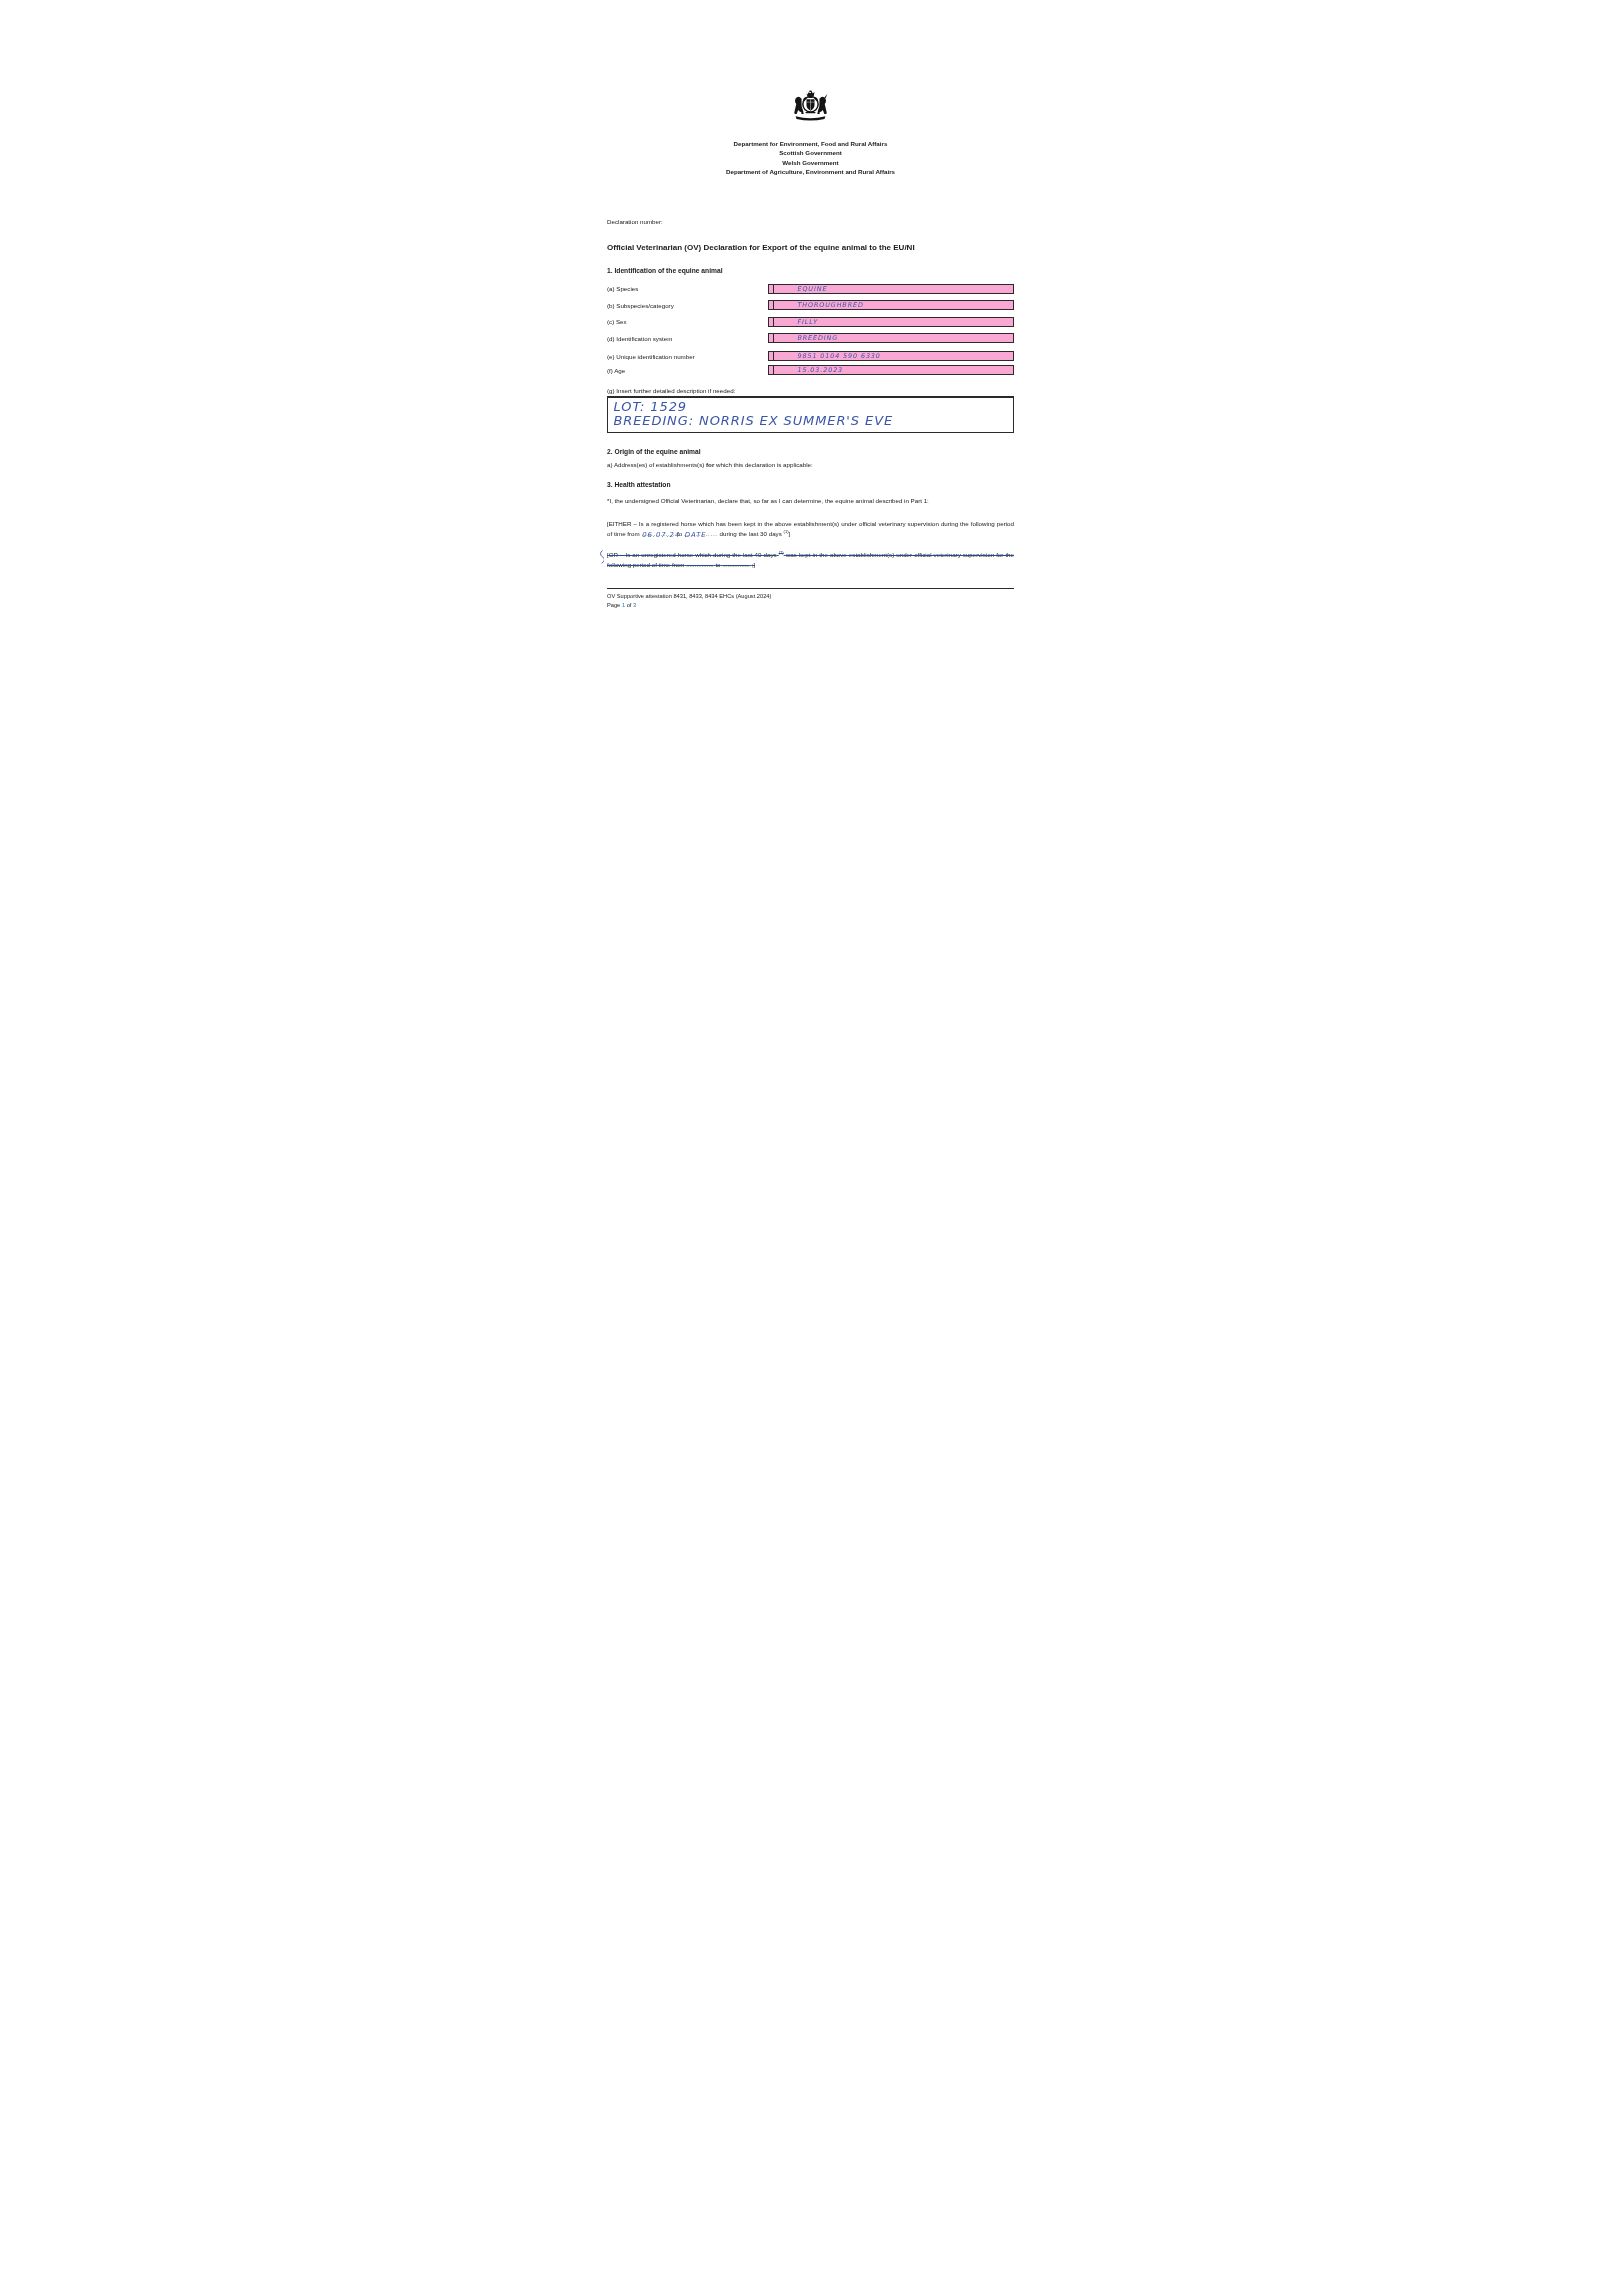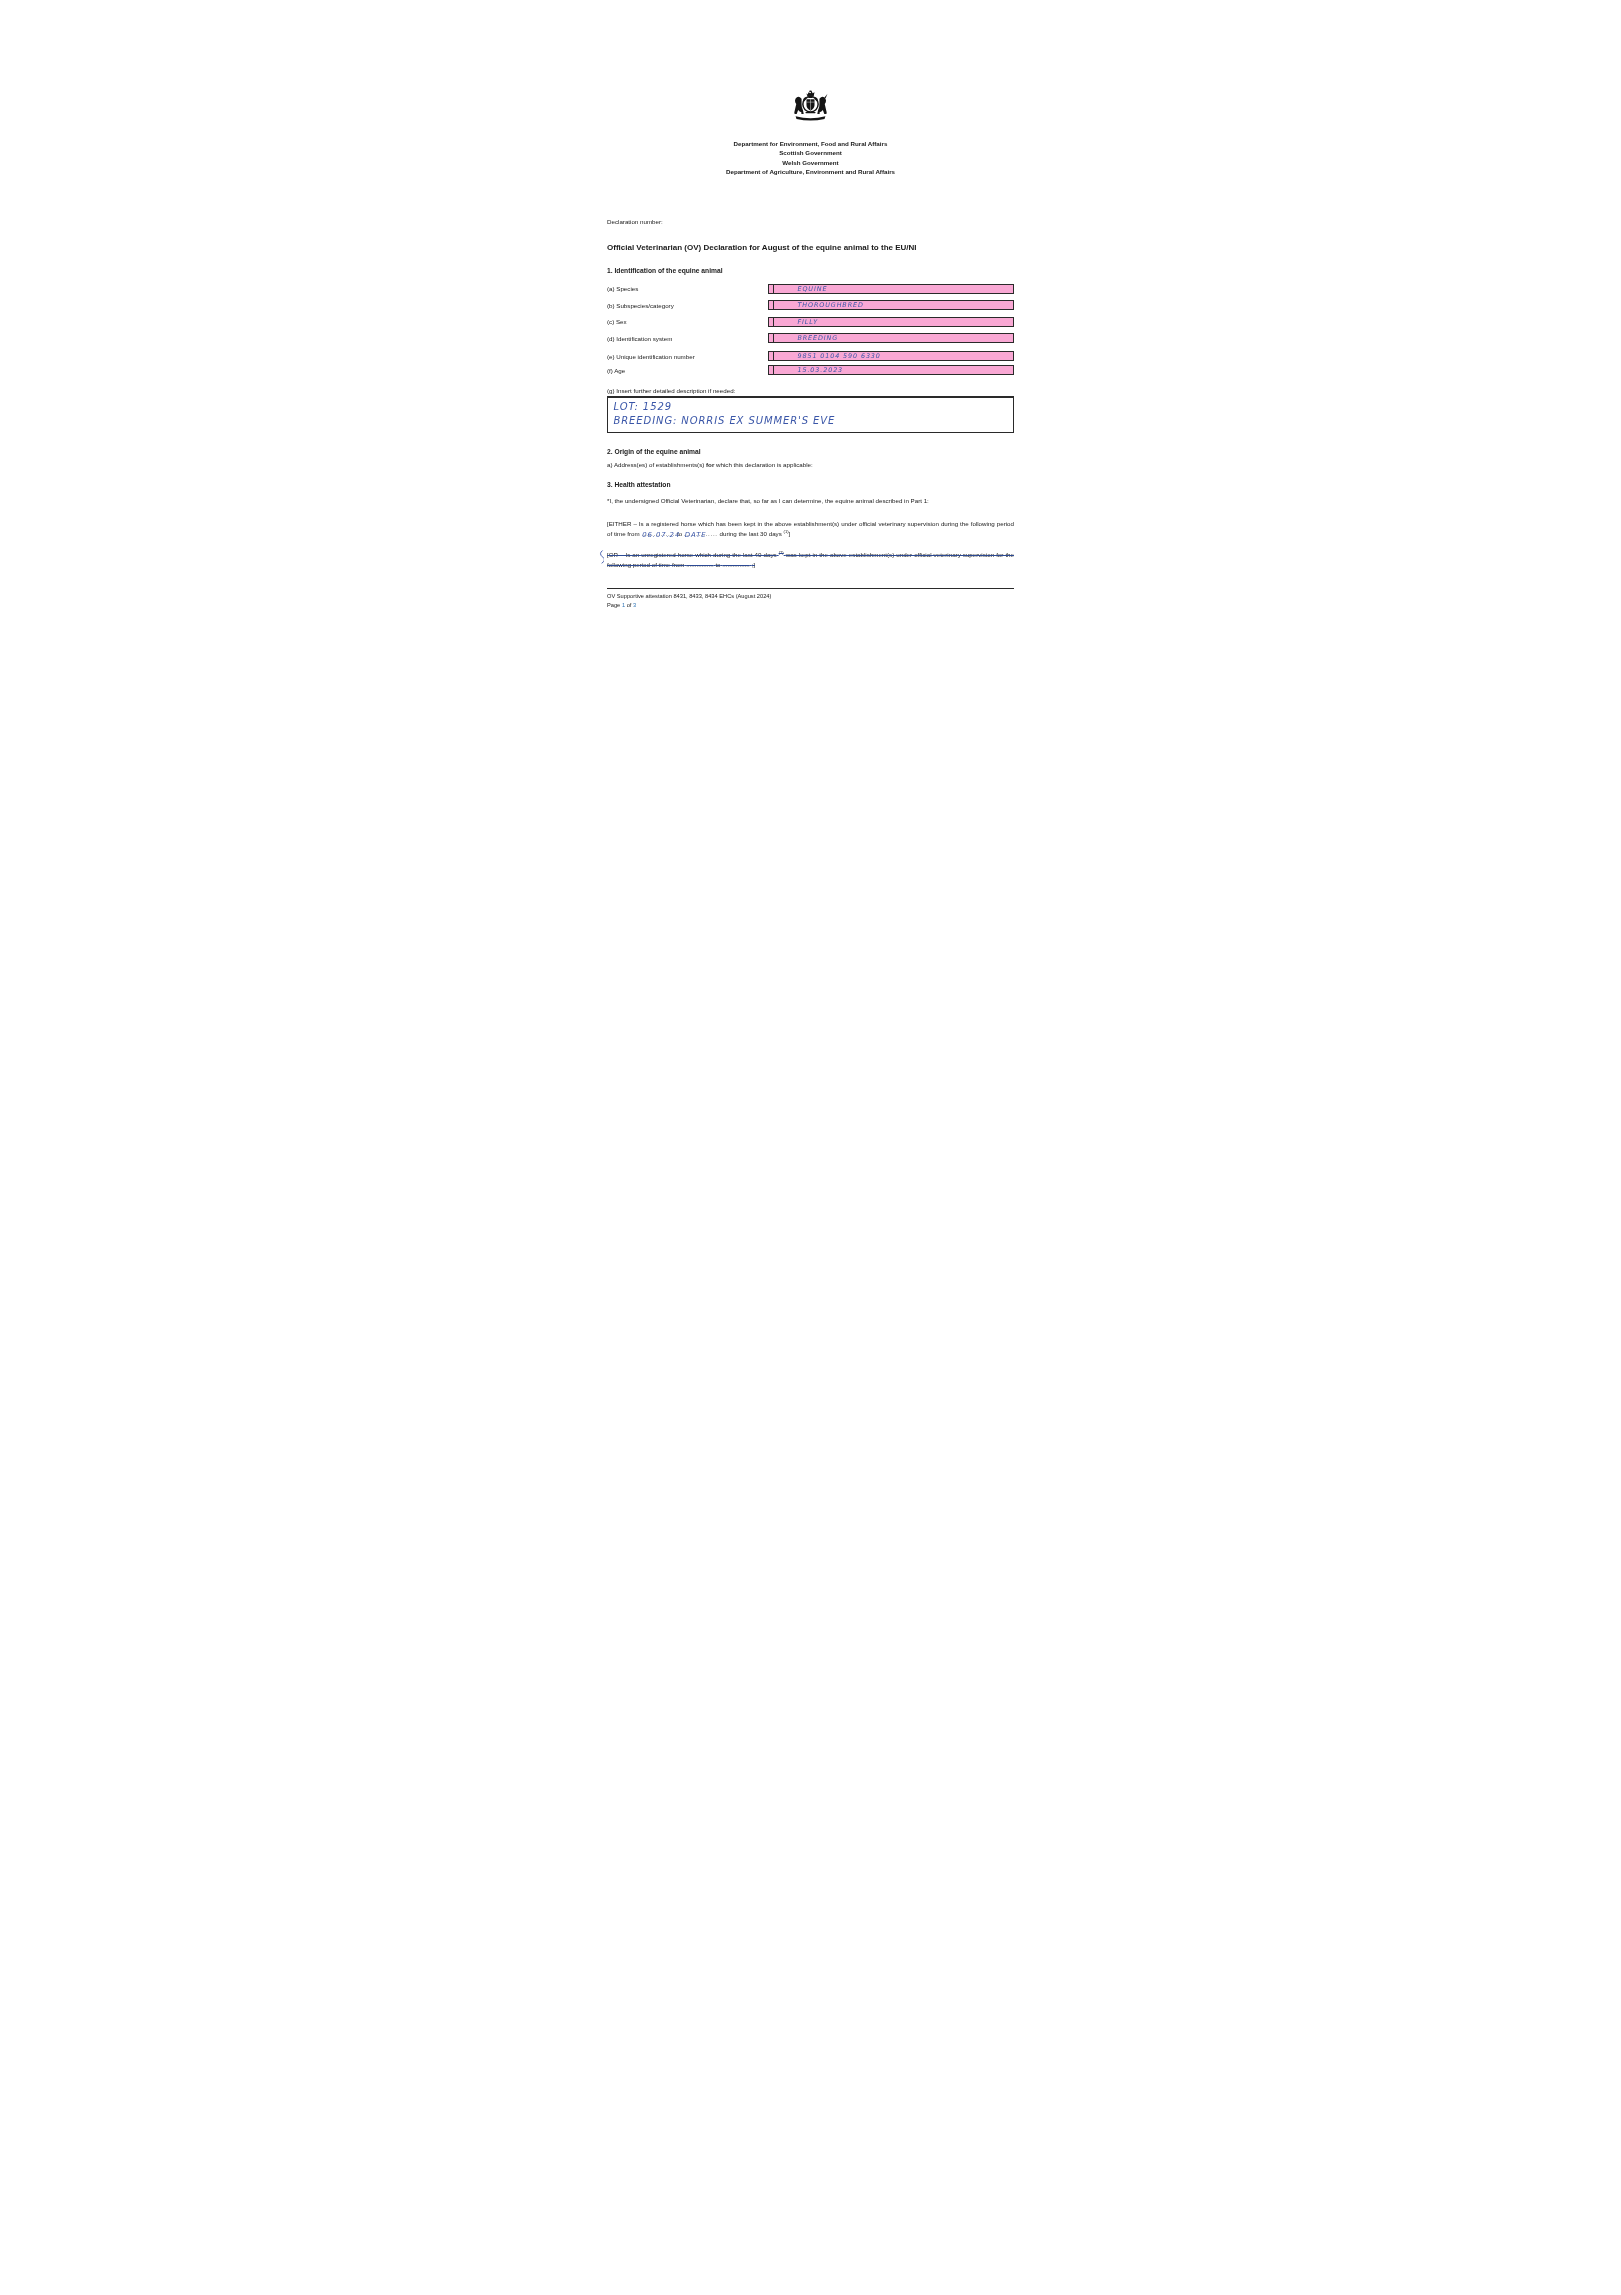--- a/index.html
+++ b/index.html
@@ -36,21 +36,21 @@
   .box-tick{position:absolute;left:4.1px;top:0;bottom:0;width:0;border-left:0.7px solid #2a2a2a;}
 
   .hw{
     font-family:"DejaVu Sans", sans-serif;
     font-style:italic;
     color:var(--ink-hand);
     letter-spacing:0.9px;
     font-size:6.4px;
     white-space:nowrap;
   }
-  .hw.big{font-size:10px;}
+  .hw.big{font-size:13px;}
 
   .further-label-row{display:flex;margin-top:12px;border-bottom:0.7px solid #2a2a2a;padding-bottom:1.4px;}
   .further-box{border:0.7px solid #2a2a2a;height:30px;padding:1.8px 5.5px;margin-top:0.9px;}
   .further-box .hw{display:block;line-height:13.8px;}
 
   .intro-line{margin-top:6px;}
   .address-box{border:0.7px solid #2a2a2a;height:38px;padding:3.7px 6.4px;margin-top:3.2px;}
   .address-box .hw{display:block;line-height:11.5px;letter-spacing:0.7px;}
 
   .para{margin:7.3px 0 0;line-height:10px;}
@@ -110,21 +110,21 @@
 
   <div class="dept">
     <div>Department for Environment, Food and Rural Affairs</div>
     <div>Scottish Government</div>
     <div>Welsh Government</div>
     <div>Department of Agriculture, Environment and Rural Affairs</div>
   </div>
 
   <div class="decl">Declaration number:</div>
 
-  <h1 class="title">Official Veterinarian (OV) Declaration for August of the equine animal to the EU/NI</h1>
+  <h1 class="title">Official Veterinarian (OV) Declaration for Export of the equine animal to the EU/NI</h1>
 
   <h2 class="sec-heading">1. Identification of the equine animal</h2>
 
   <div class="field-row first">
     <span class="field-label">(a) Species</span>
     <span class="field-box">
       <span class="box-tick"></span>
       <span class="hw">EQUINE</span>
     </span>
   </div>

